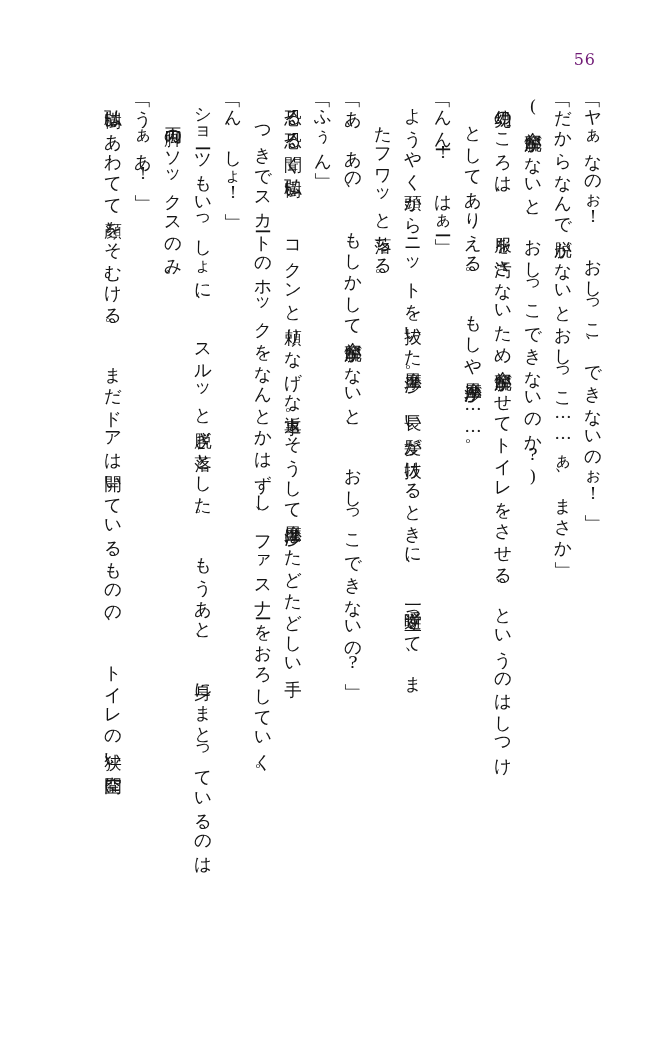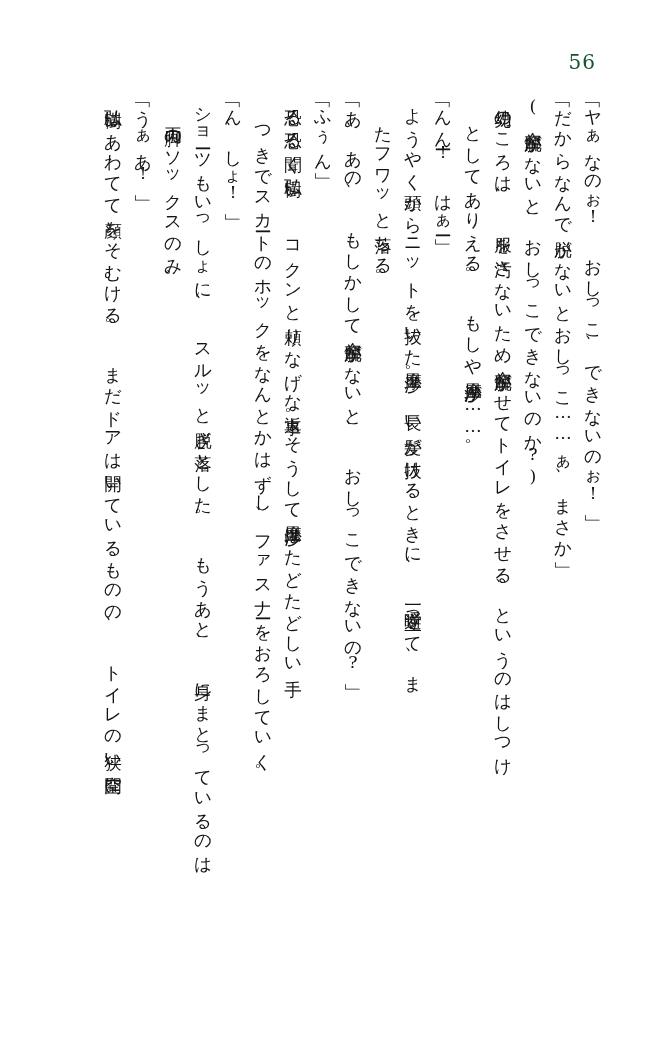--- a/index.html
+++ b/index.html
@@ -18,23 +18,23 @@
     position: relative;
     width: 668px;
     height: 1050px;
     background: #ffffff;
     box-sizing: border-box;
   }
   #page-number {
     position: absolute;
     top: 50px;
     right: 72px;
-    font-size: 20px;
+    font-size: 16px;
     letter-spacing: 1px;
-    color: #14532d;
+    color: #701a75;
     font-family: "DejaVu Serif", "Liberation Serif", serif;
   }
   #text-body {
     position: absolute;
     top: 96px;
     left: 34px;
     right: 60px;
     height: 912px;
     display: flex;
     flex-direction: row-reverse;

